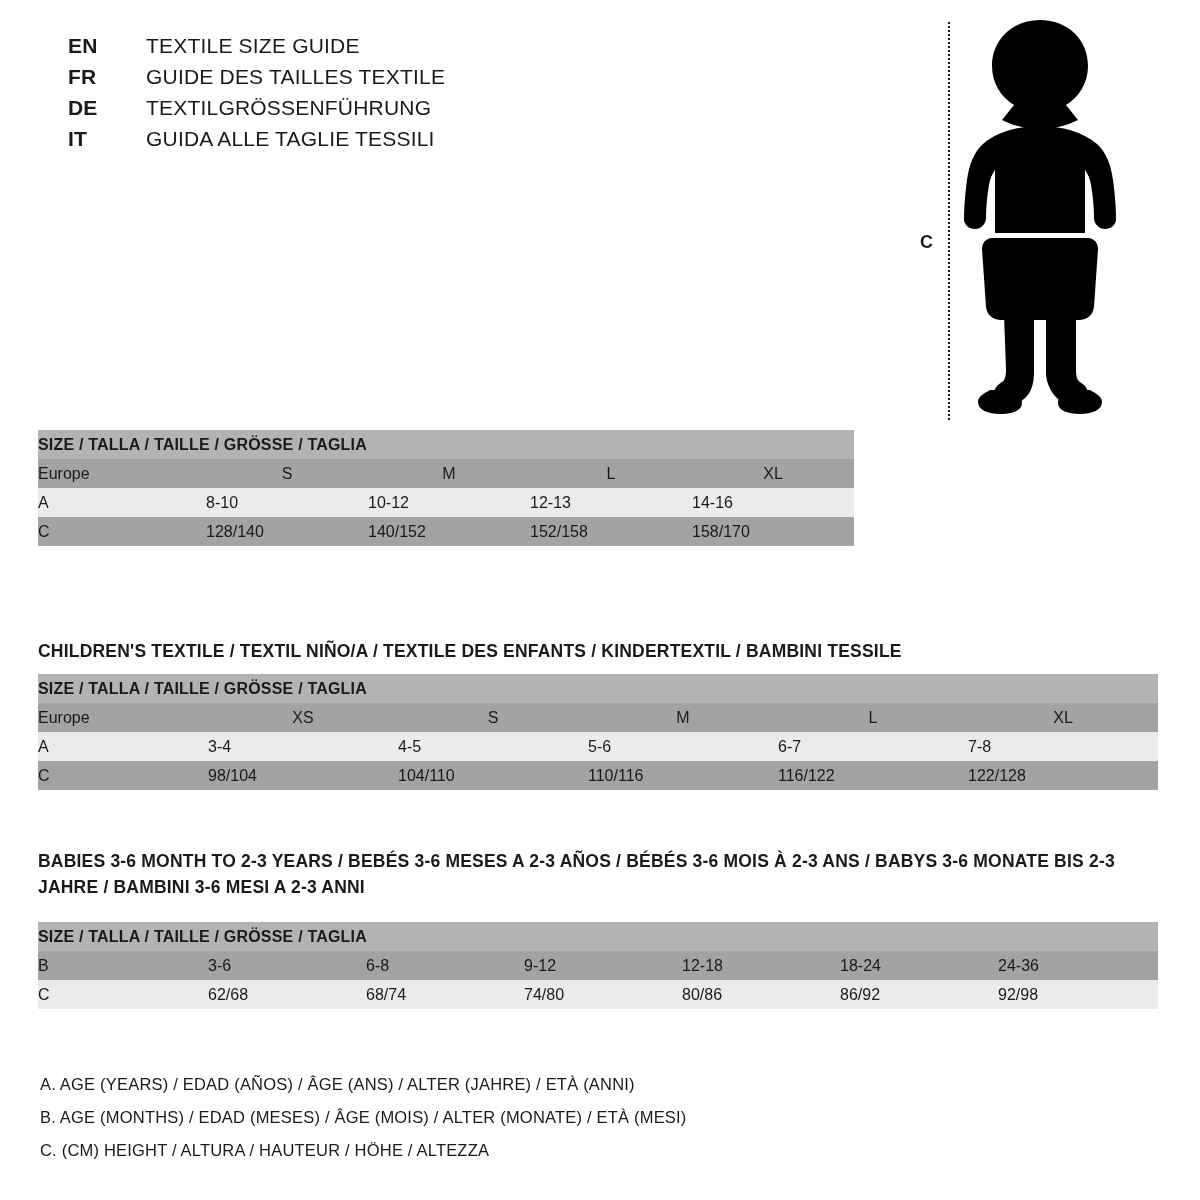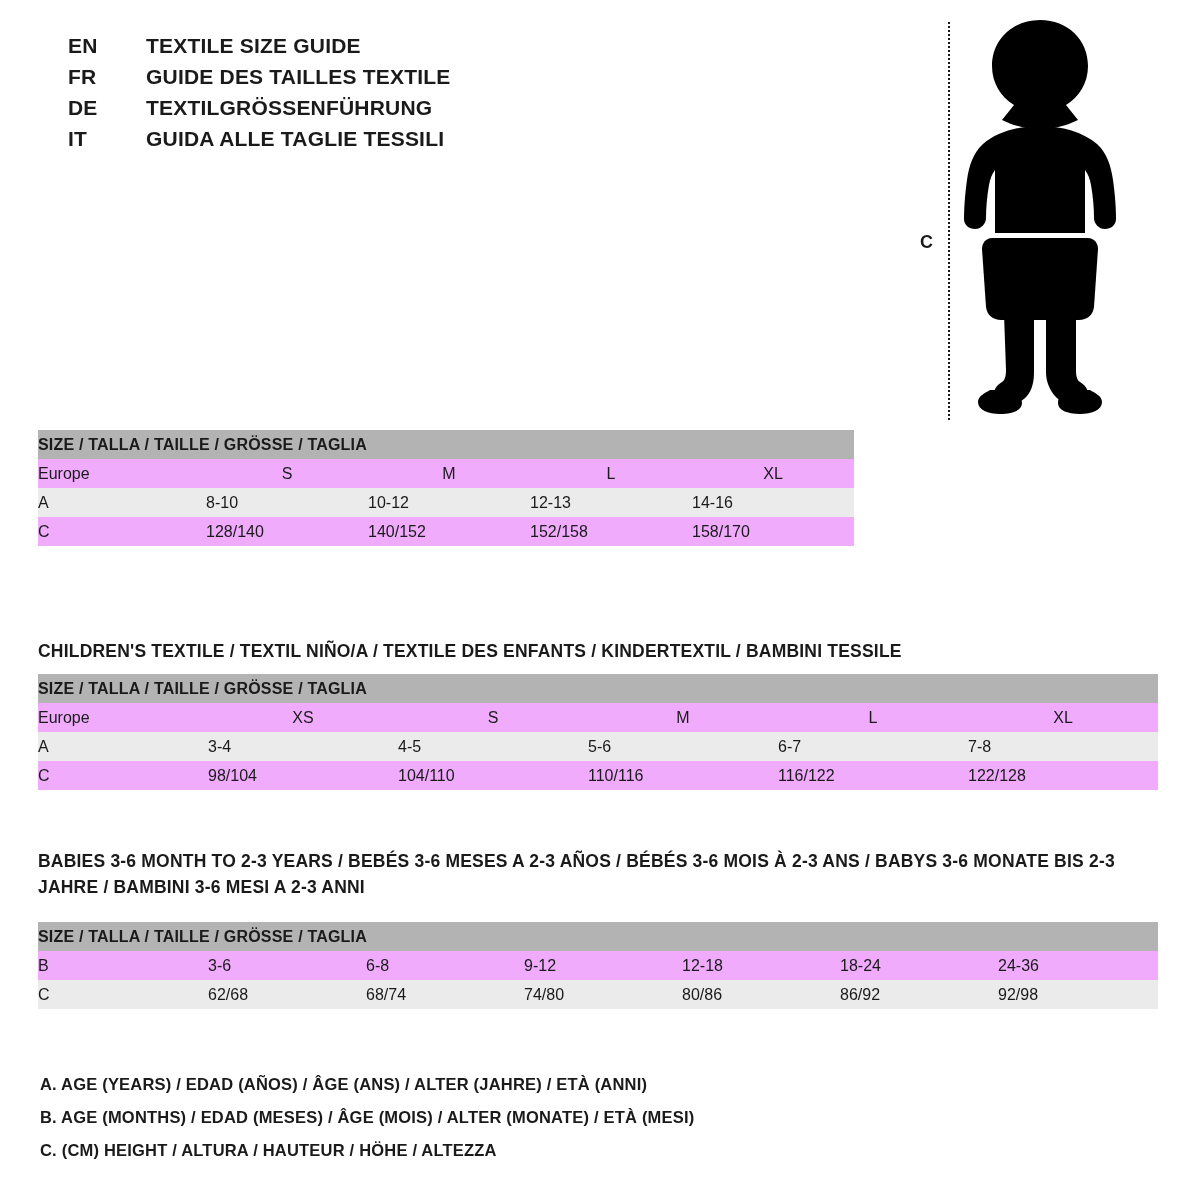--- a/index.html
+++ b/index.html
@@ -36,21 +36,21 @@
   }
   .lang-code {
     width: 78px;
     font-size: 21px;
     font-weight: bold;
     letter-spacing: 0.2px;
     color: #1a1a1a;
   }
   .lang-title {
     font-size: 21px;
-    font-weight: bold;
+    font-weight: normal;
     letter-spacing: 0.2px;
     color: #1a1a1a;
     text-transform: uppercase;
   }
 
   
   .figure-wrap {
     position: absolute;
     left: 900px;
     top: 14px;
@@ -108,21 +108,21 @@
     vertical-align: middle;
   }
   td.band {
     background: #b3b3b3;
     font-weight: bold;
     font-size: 16px;
     padding-left: 8px;
     letter-spacing: 0.2px;
     text-transform: uppercase;
   }
-  tr.row-white td { background: #f0abfc; }
+  tr.row-white td { background: #a3a3a3; }
   tr.row-grey td  { background: #ebebeb; }
   td.rowlabel {
     padding-left: 8px;
     font-weight: normal;
   }
   td.val {
     text-align: left;
     font-weight: normal;
   }
   td.hdr {
@@ -132,21 +132,21 @@
 
   
   .footnotes {
     position: absolute;
     left: 40px;
     top: 1068px;
     width: 1100px;
   }
   .footnote {
     font-size: 16.5px;
-    font-weight: bold;
+    font-weight: normal;
     letter-spacing: 0.2px;
     color: #1a1a1a;
     line-height: 33px;
     text-transform: uppercase;
   }
 </style>
 </head>
 <body>
 
 <div class="page">

